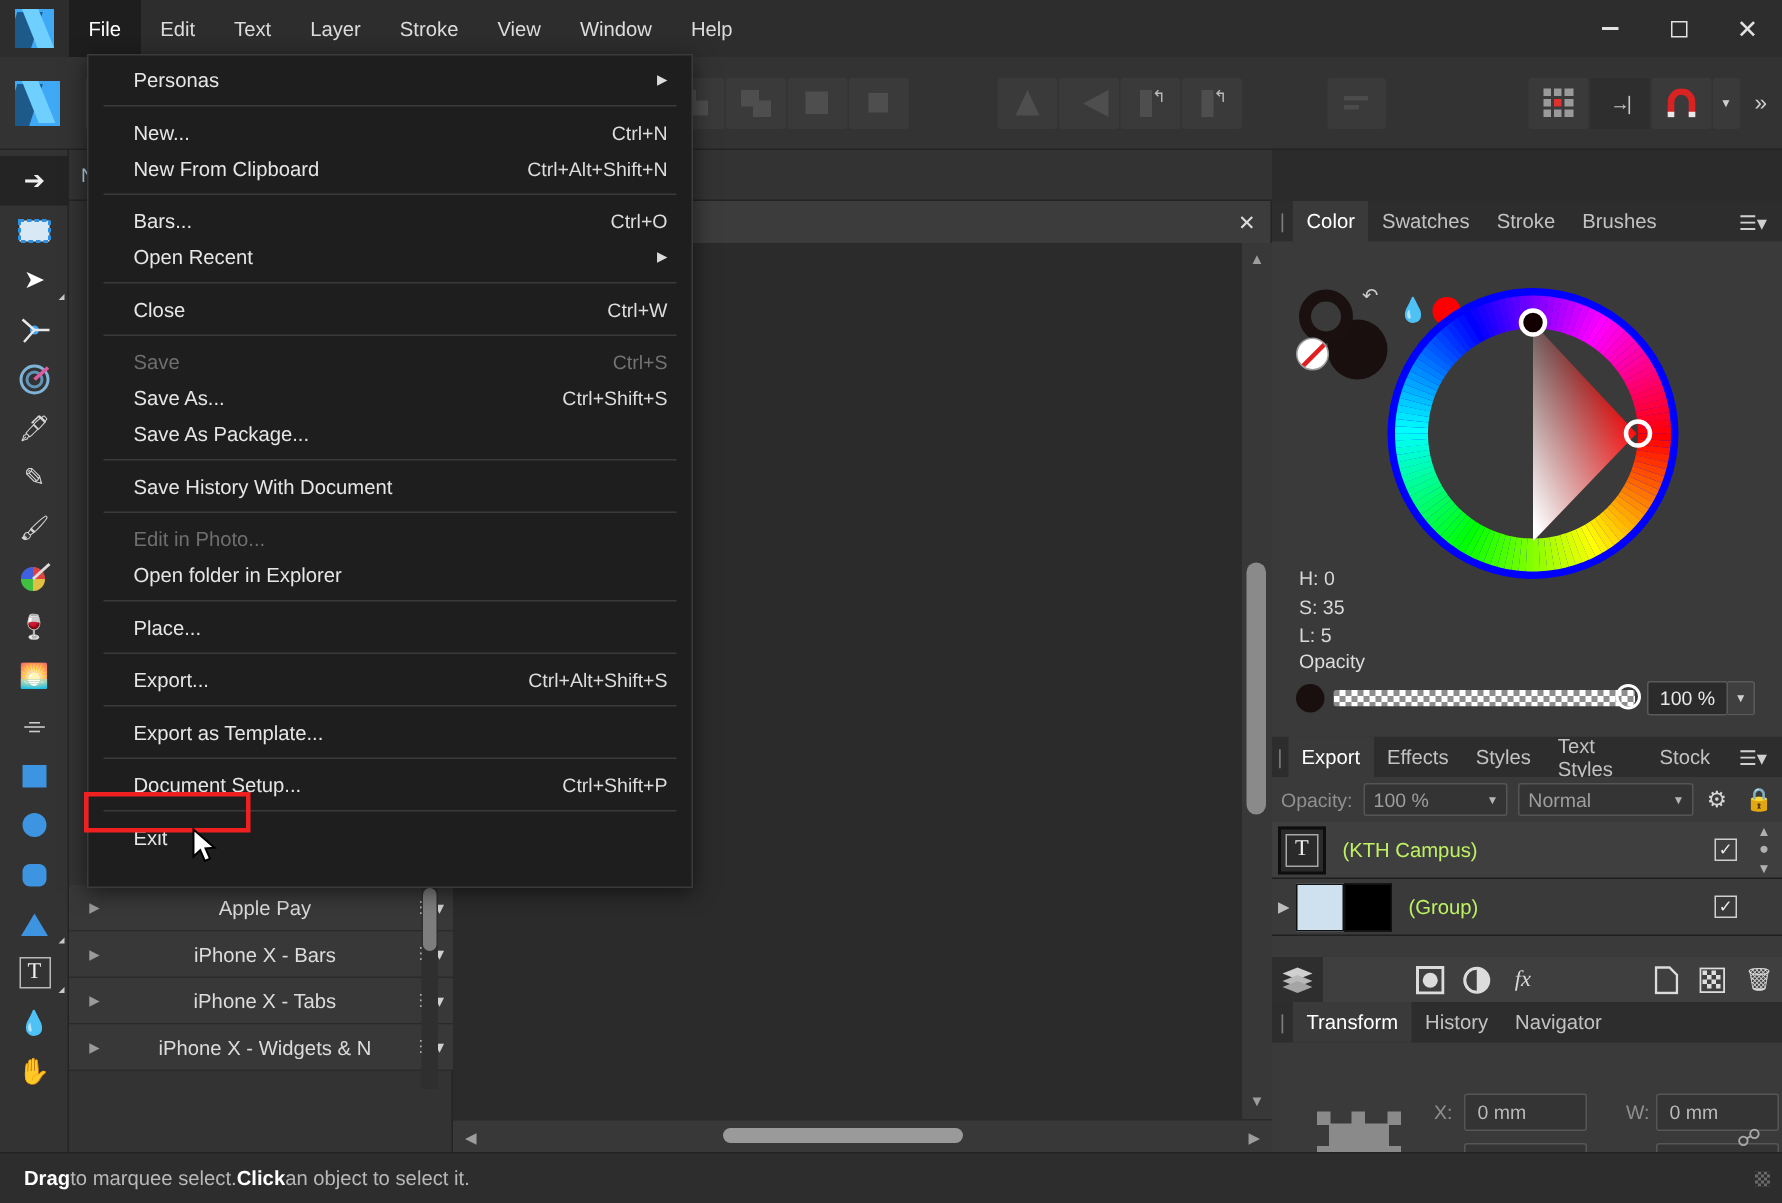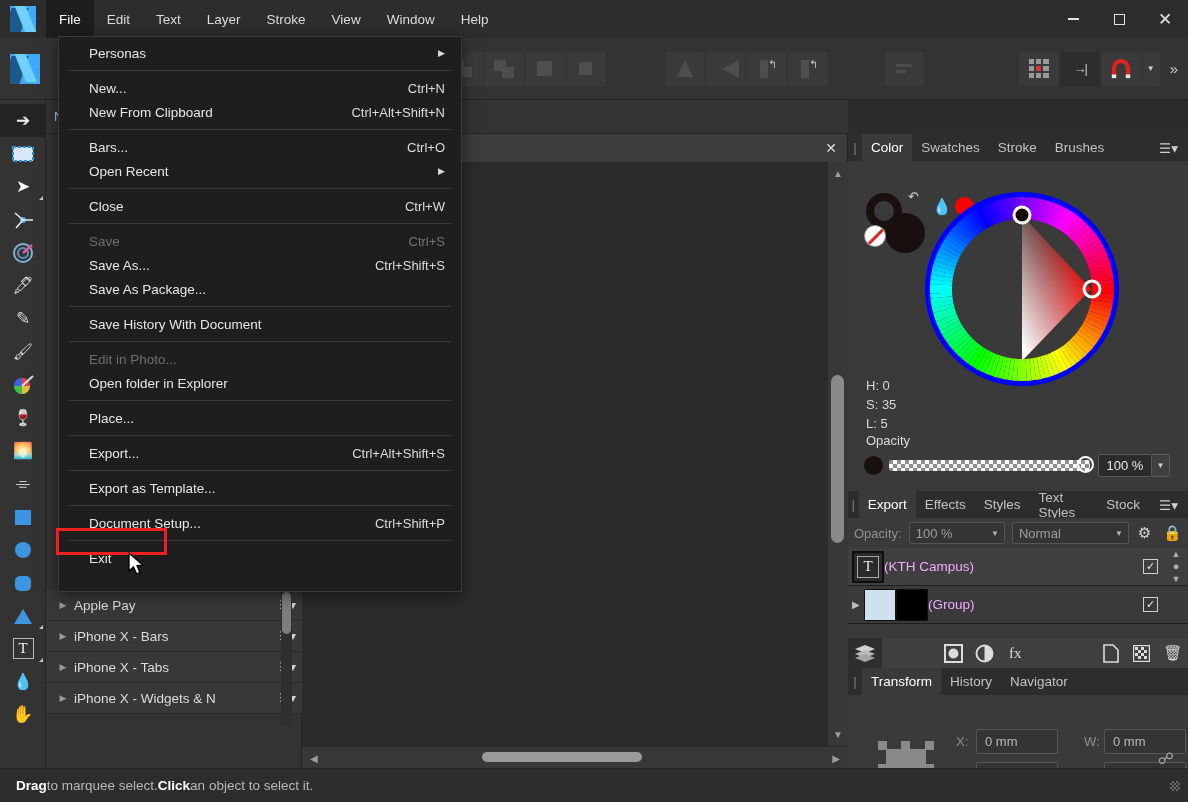--- a/index.html
+++ b/index.html
@@ -105,21 +105,21 @@
   #assetpanel{
     position:absolute; left:46px; top:134px; width:256px; height:634px;
     background:#333333; border-right:1px solid #242424;
   }
   .asset-list{ position:absolute; left:0; top:456px; width:256px; height:136px; }
   .asset-row{
     height:31px; display:flex; align-items:center; border-bottom:1px solid #2a2a2a;
     background:#383838; padding:0 6px;
   }
   .asset-row .arrow{ width:22px; color:#9a9a9a; font-size:9px; text-align:center; }
-  .asset-row .nm{ flex:1; color:#dcdcdc; font-size:13.5px; white-space:nowrap; overflow:hidden;}
+  .asset-row .nm{ flex:1; color:#dcdcdc; font-size:13.5px; white-space:nowrap; overflow:hidden;text-align:center;}
   .burger{ color:#d0d0d0; font-size:12px; letter-spacing:0; line-height:1;}
   .asset-scroll{
     position:absolute; right:9px; top:456px; width:11px; height:136px; background:#2f2f2f;
   }
   .asset-thumb{ position:absolute; right:10px; top:458px; width:9px; height:42px;
      background:#7d7d7d; border-radius:5px;}
 
   
   #docarea{
     position:absolute; left:302px; top:134px; width:546px; height:634px;
@@ -193,21 +193,21 @@
      display:flex; align-items:center; padding:0 6px; color:#9e9e9e; font-size:13px; position:relative;}
   .sel-box .ca{ position:absolute; right:5px; font-size:8px; color:#b5b5b5;}
   .lay-row{ height:38px; display:flex; align-items:center; padding:0 4px; position:relative;
      border-bottom:1px solid #1f1f1f; }
   .lay-row.a{ background:#3f3f3f; }
   .lay-row.b{ background:#3a3a3a; }
   .thumb-t{ width:32px;height:32px;background:#2a2a2a;border:2px solid #0e0e0e;display:flex;
      align-items:center;justify-content:center;}
   .thumb-t span{ width:22px;height:22px;border:1px solid #a7a7a7; color:#eee; font-size:15px;
      font-family:"Liberation Serif", serif; display:flex;align-items:center;justify-content:center;}
-  .lay-name{ color:#f0abfc; font-size:13.5px; }
+  .lay-name{ margin-left:11px; color:#bef264; font-size:13.5px; }
   .chk{ margin-left:auto; margin-right:26px; width:15px;height:15px;border:1px solid #cfcfcf;
      color:#eee; font-size:11px; display:flex;align-items:center;justify-content:center;}
   .lay-sb{ position:absolute; right:2px; top:0; width:20px; height:100%; display:flex;
      flex-direction:column; align-items:center; justify-content:space-around; color:#b0b0b0; font-size:9px;}
   .lay-foot{ position:absolute; left:0; bottom:0; width:340px; height:30px; background:#3f3f3f;
      display:flex; align-items:center; }
   .lay-foot .stackico{ width:38px; height:30px; background:#2e2e2e; display:flex; align-items:center; justify-content:center;}
   .lay-foot .ic{ width:34px; height:30px; display:flex; align-items:center; justify-content:center; color:#d8d8d8; font-size:15px;}
 
   
@@ -734,21 +734,21 @@
             <rect x="1" y="1" width="17" height="17" fill="none" stroke="#dcdcdc" stroke-width="2"></rect>
             <circle cx="9.5" cy="9.5" r="5" fill="#dcdcdc"></circle>
           </svg>
       </span>
       <span class="ic">
         <svg width="19" height="19">
             <circle cx="9.5" cy="9.5" r="8" fill="none" stroke="#dcdcdc" stroke-width="2"></circle>
             <path d="M9.5 1.5 A8 8 0 0 1 9.5 17.5 Z" fill="#dcdcdc"></path>
           </svg>
       </span>
-      <span class="ic" style="font-family:'Liberation Serif',serif;">fx</span>
+      <span class="ic" style="font-family:'Liberation Serif',serif;font-style:italic">fx</span>
       <span style="width:72px"></span>
       <span class="ic">
         <svg width="16" height="19">
             <path d="M1 1 H10 L15 6 V18 H1 Z" fill="none" stroke="#dcdcdc" stroke-width="1.6"></path>
           </svg>
       </span>
       <span class="ic">
         <svg width="17" height="17">
             <rect x="0.5" y="0.5" width="16" height="16" fill="none" stroke="#dcdcdc" stroke-width="1.4"></rect>
         <g fill="#dcdcdc">

